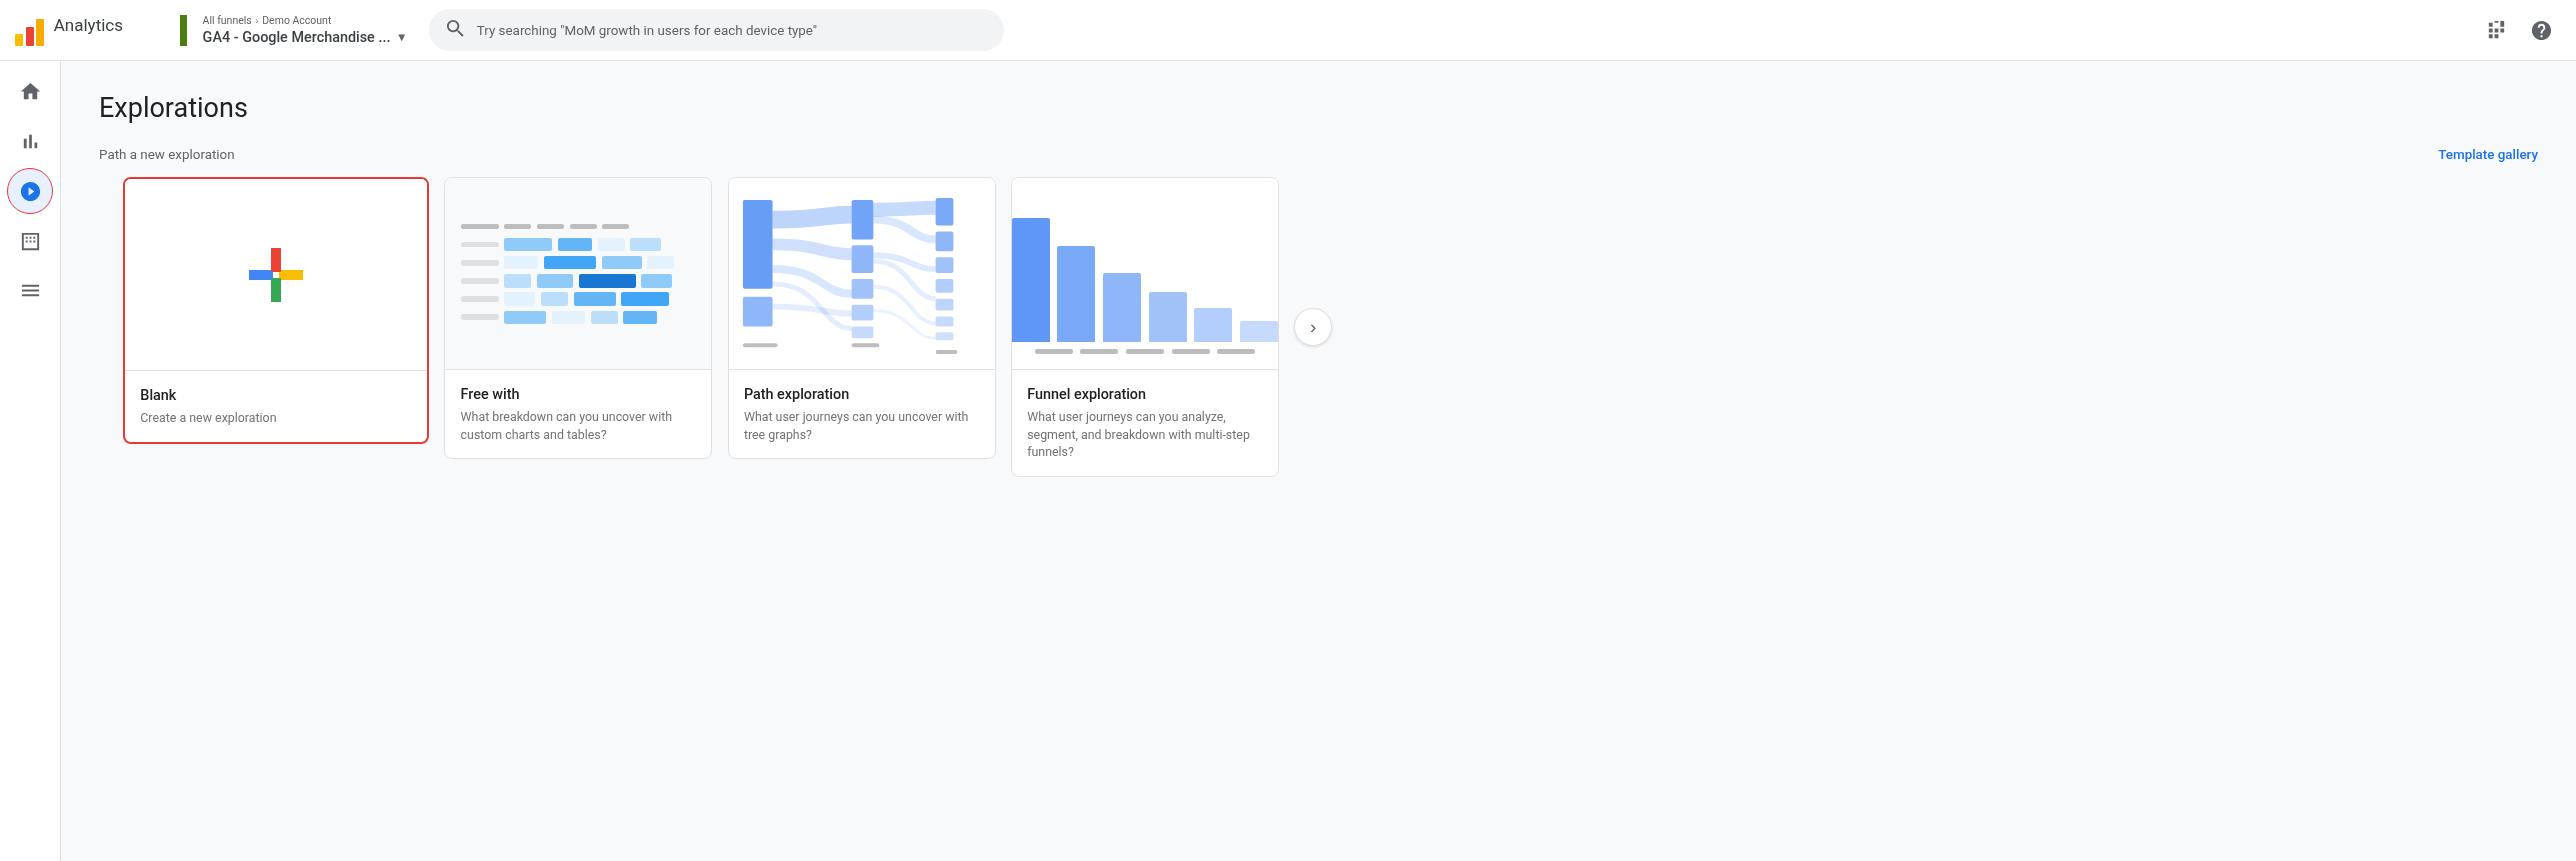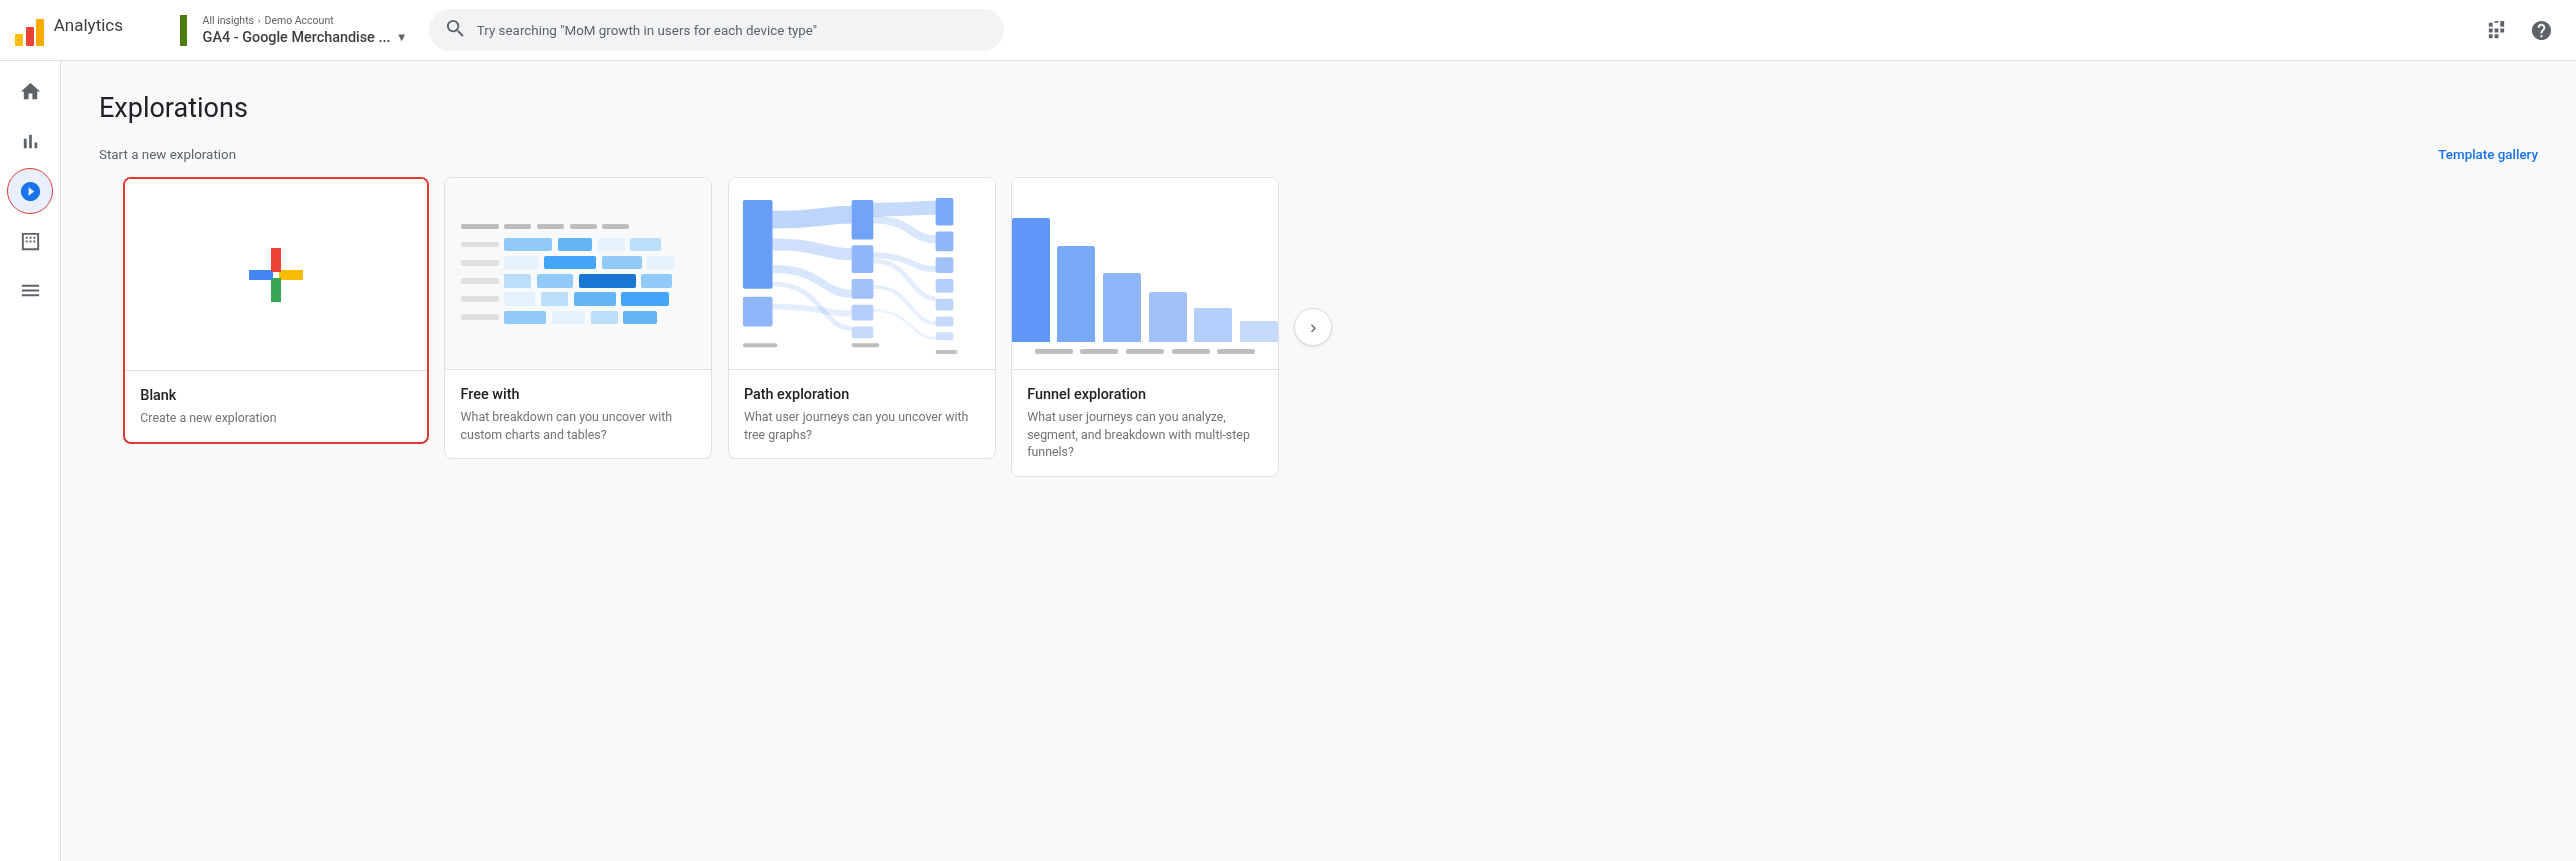--- a/index.html
+++ b/index.html
@@ -280,21 +280,21 @@
     <div class="logo-bars">
       <div class="logo-bar logo-bar-1"></div>
       <div class="logo-bar logo-bar-2"></div>
       <div class="logo-bar logo-bar-3"></div>
     </div>
     <span class="header-title">Analytics</span>
   </div>
 
   <div class="account-section">
     <div class="breadcrumb">
-      <span>All insights</span>
+      <span>All funnels</span>
       <span class="breadcrumb-chevron">›</span>
       <span>Demo Account</span>
     </div>
     <div class="account-name">
       <span>GA4 - Google Merchandise ...</span>
       <span class="account-chevron">▼</span>
     </div>
   </div>
 
   <div class="search-bar">
@@ -352,21 +352,21 @@
       <svg class="icon-svg" viewBox="0 0 24 24">
           <path d="M3 18h18v-2H3v2zm0-5h18v-2H3v2zm0-7v2h18V6H3z"></path>
         </svg>
     </div>
   </nav>
 
   <main class="main">
     <h1 class="page-title">Explorations</h1>
 
     <div class="section-header">
-      <span class="section-label">Start a new exploration</span>
+      <span class="section-label">Path a new exploration</span>
       <a class="template-gallery-link" href="#">Template gallery</a>
     </div>
 
     <div class="cards-row">
 
       <div class="card blank-card">
         <div class="card-preview">
           <div class="plus-icon">
             <div class="plus-h"></div>
             <div class="plus-v"></div>

